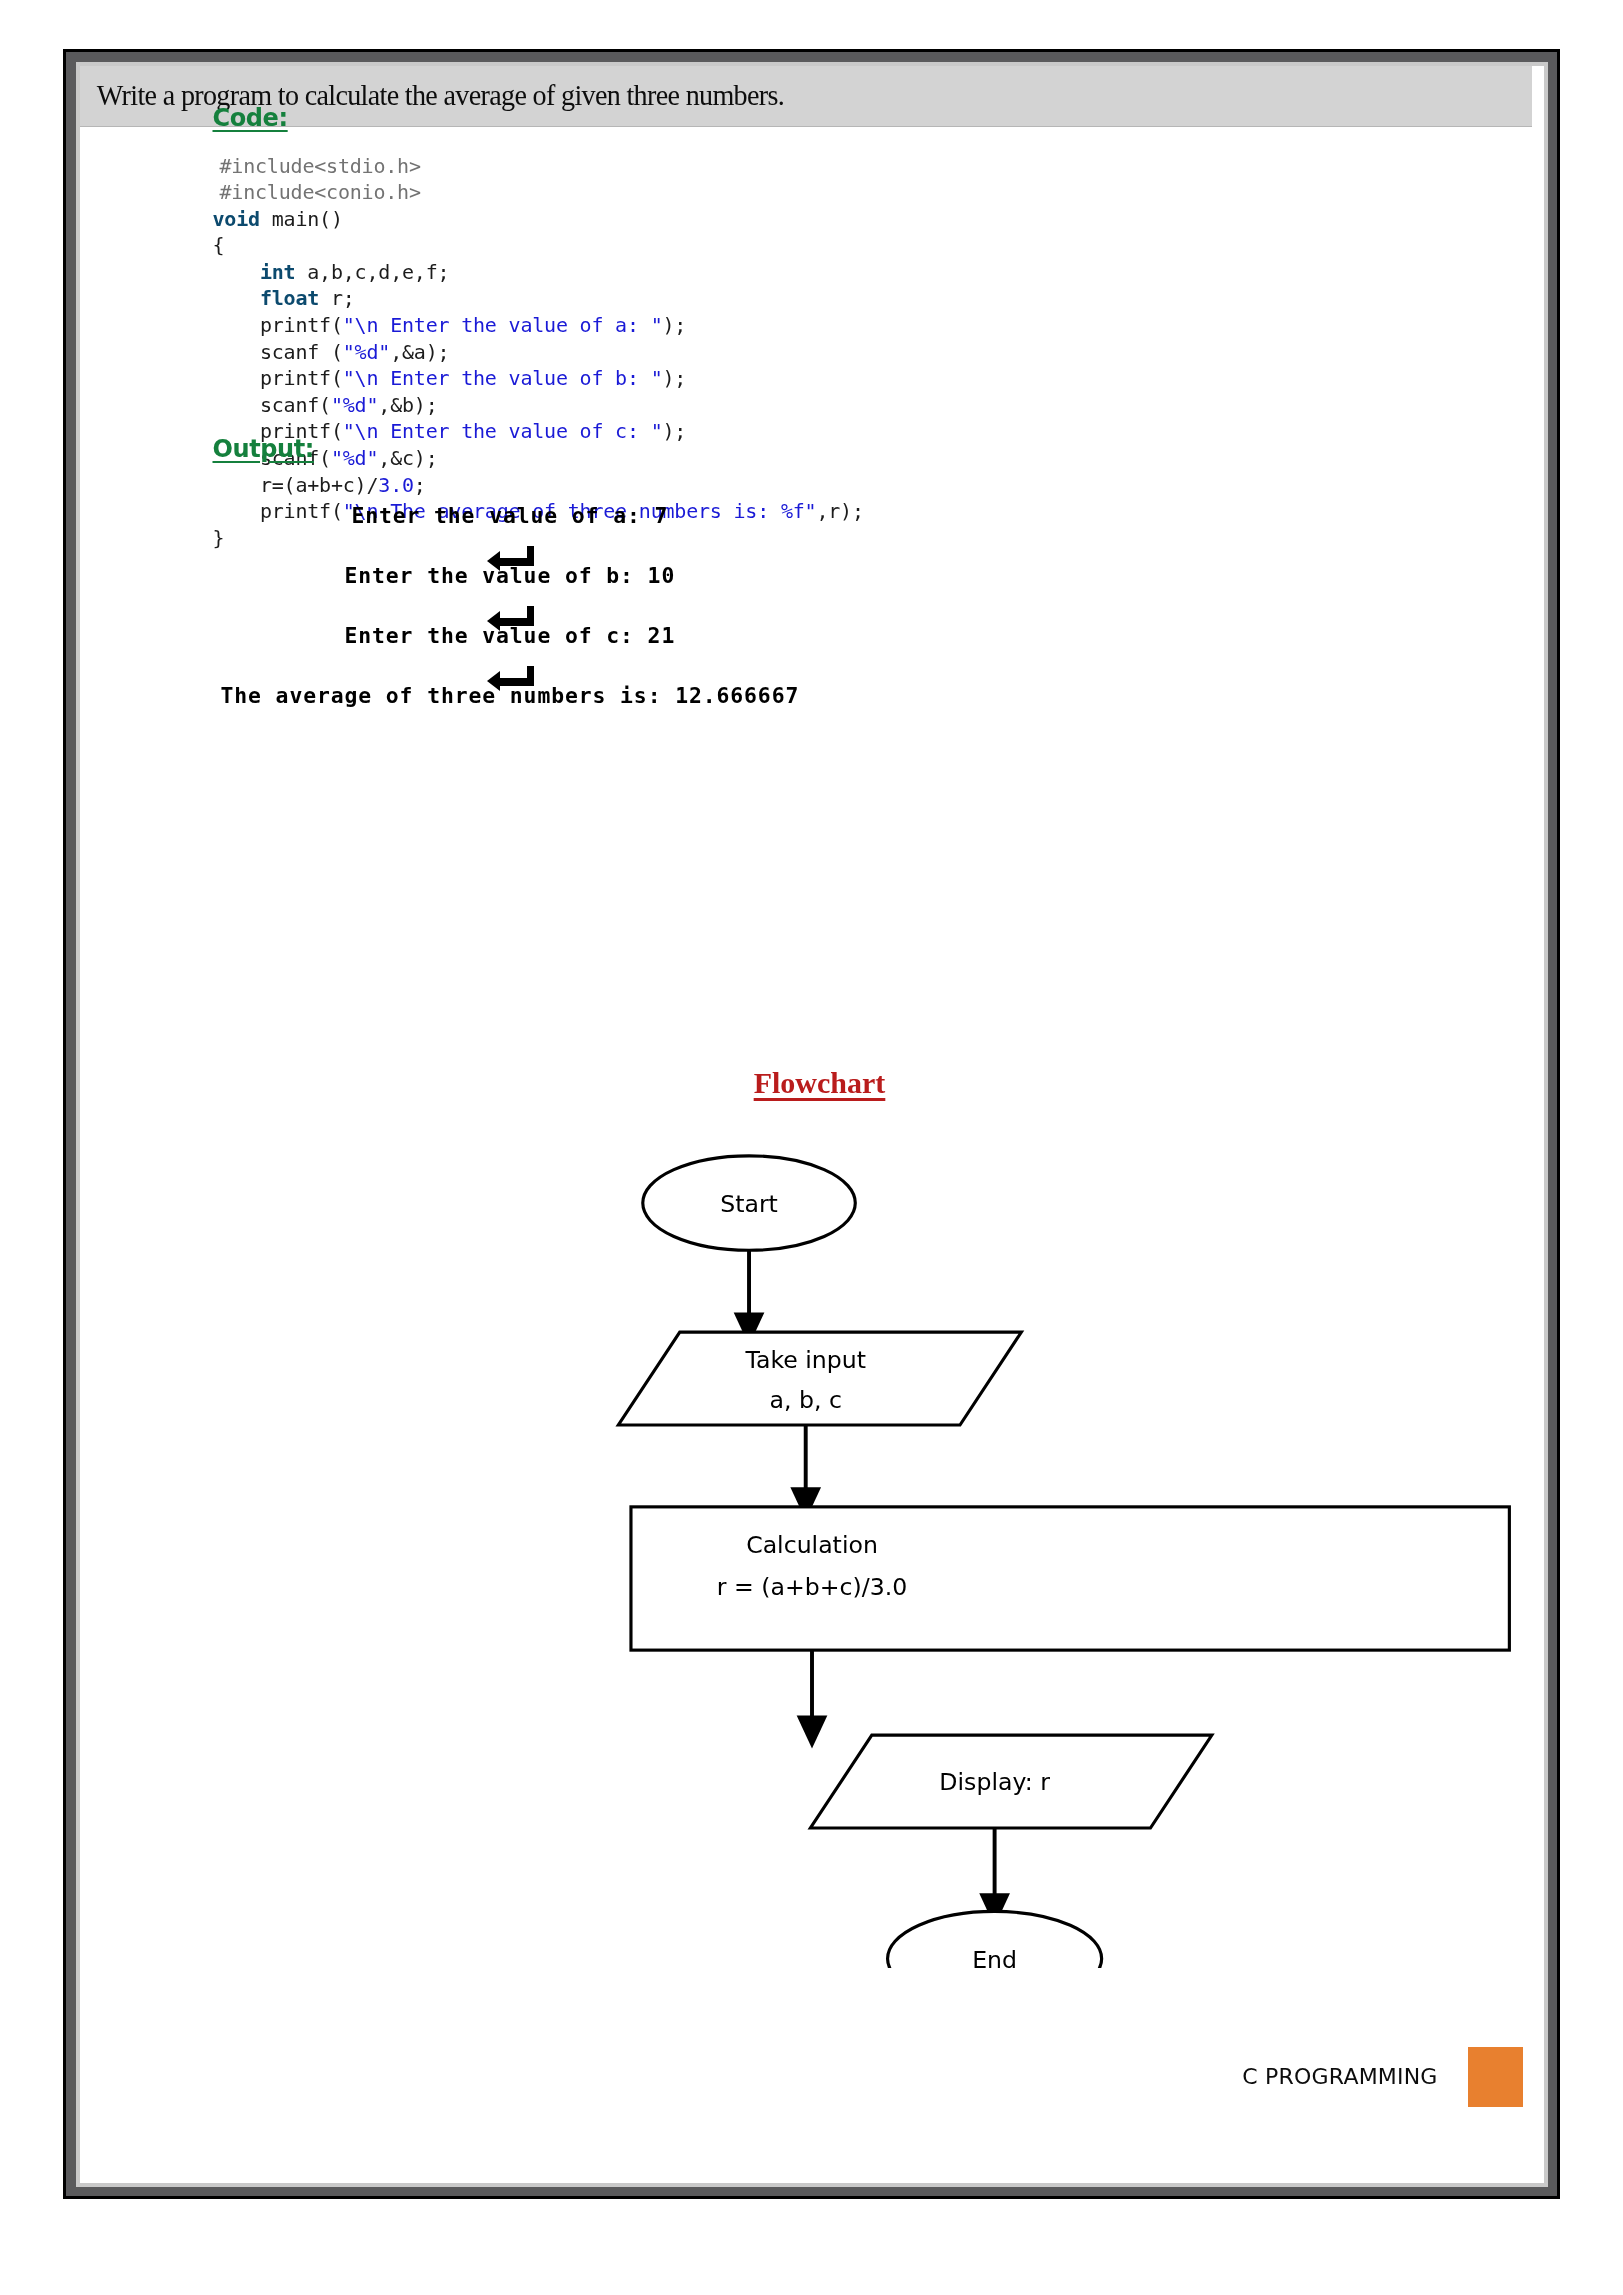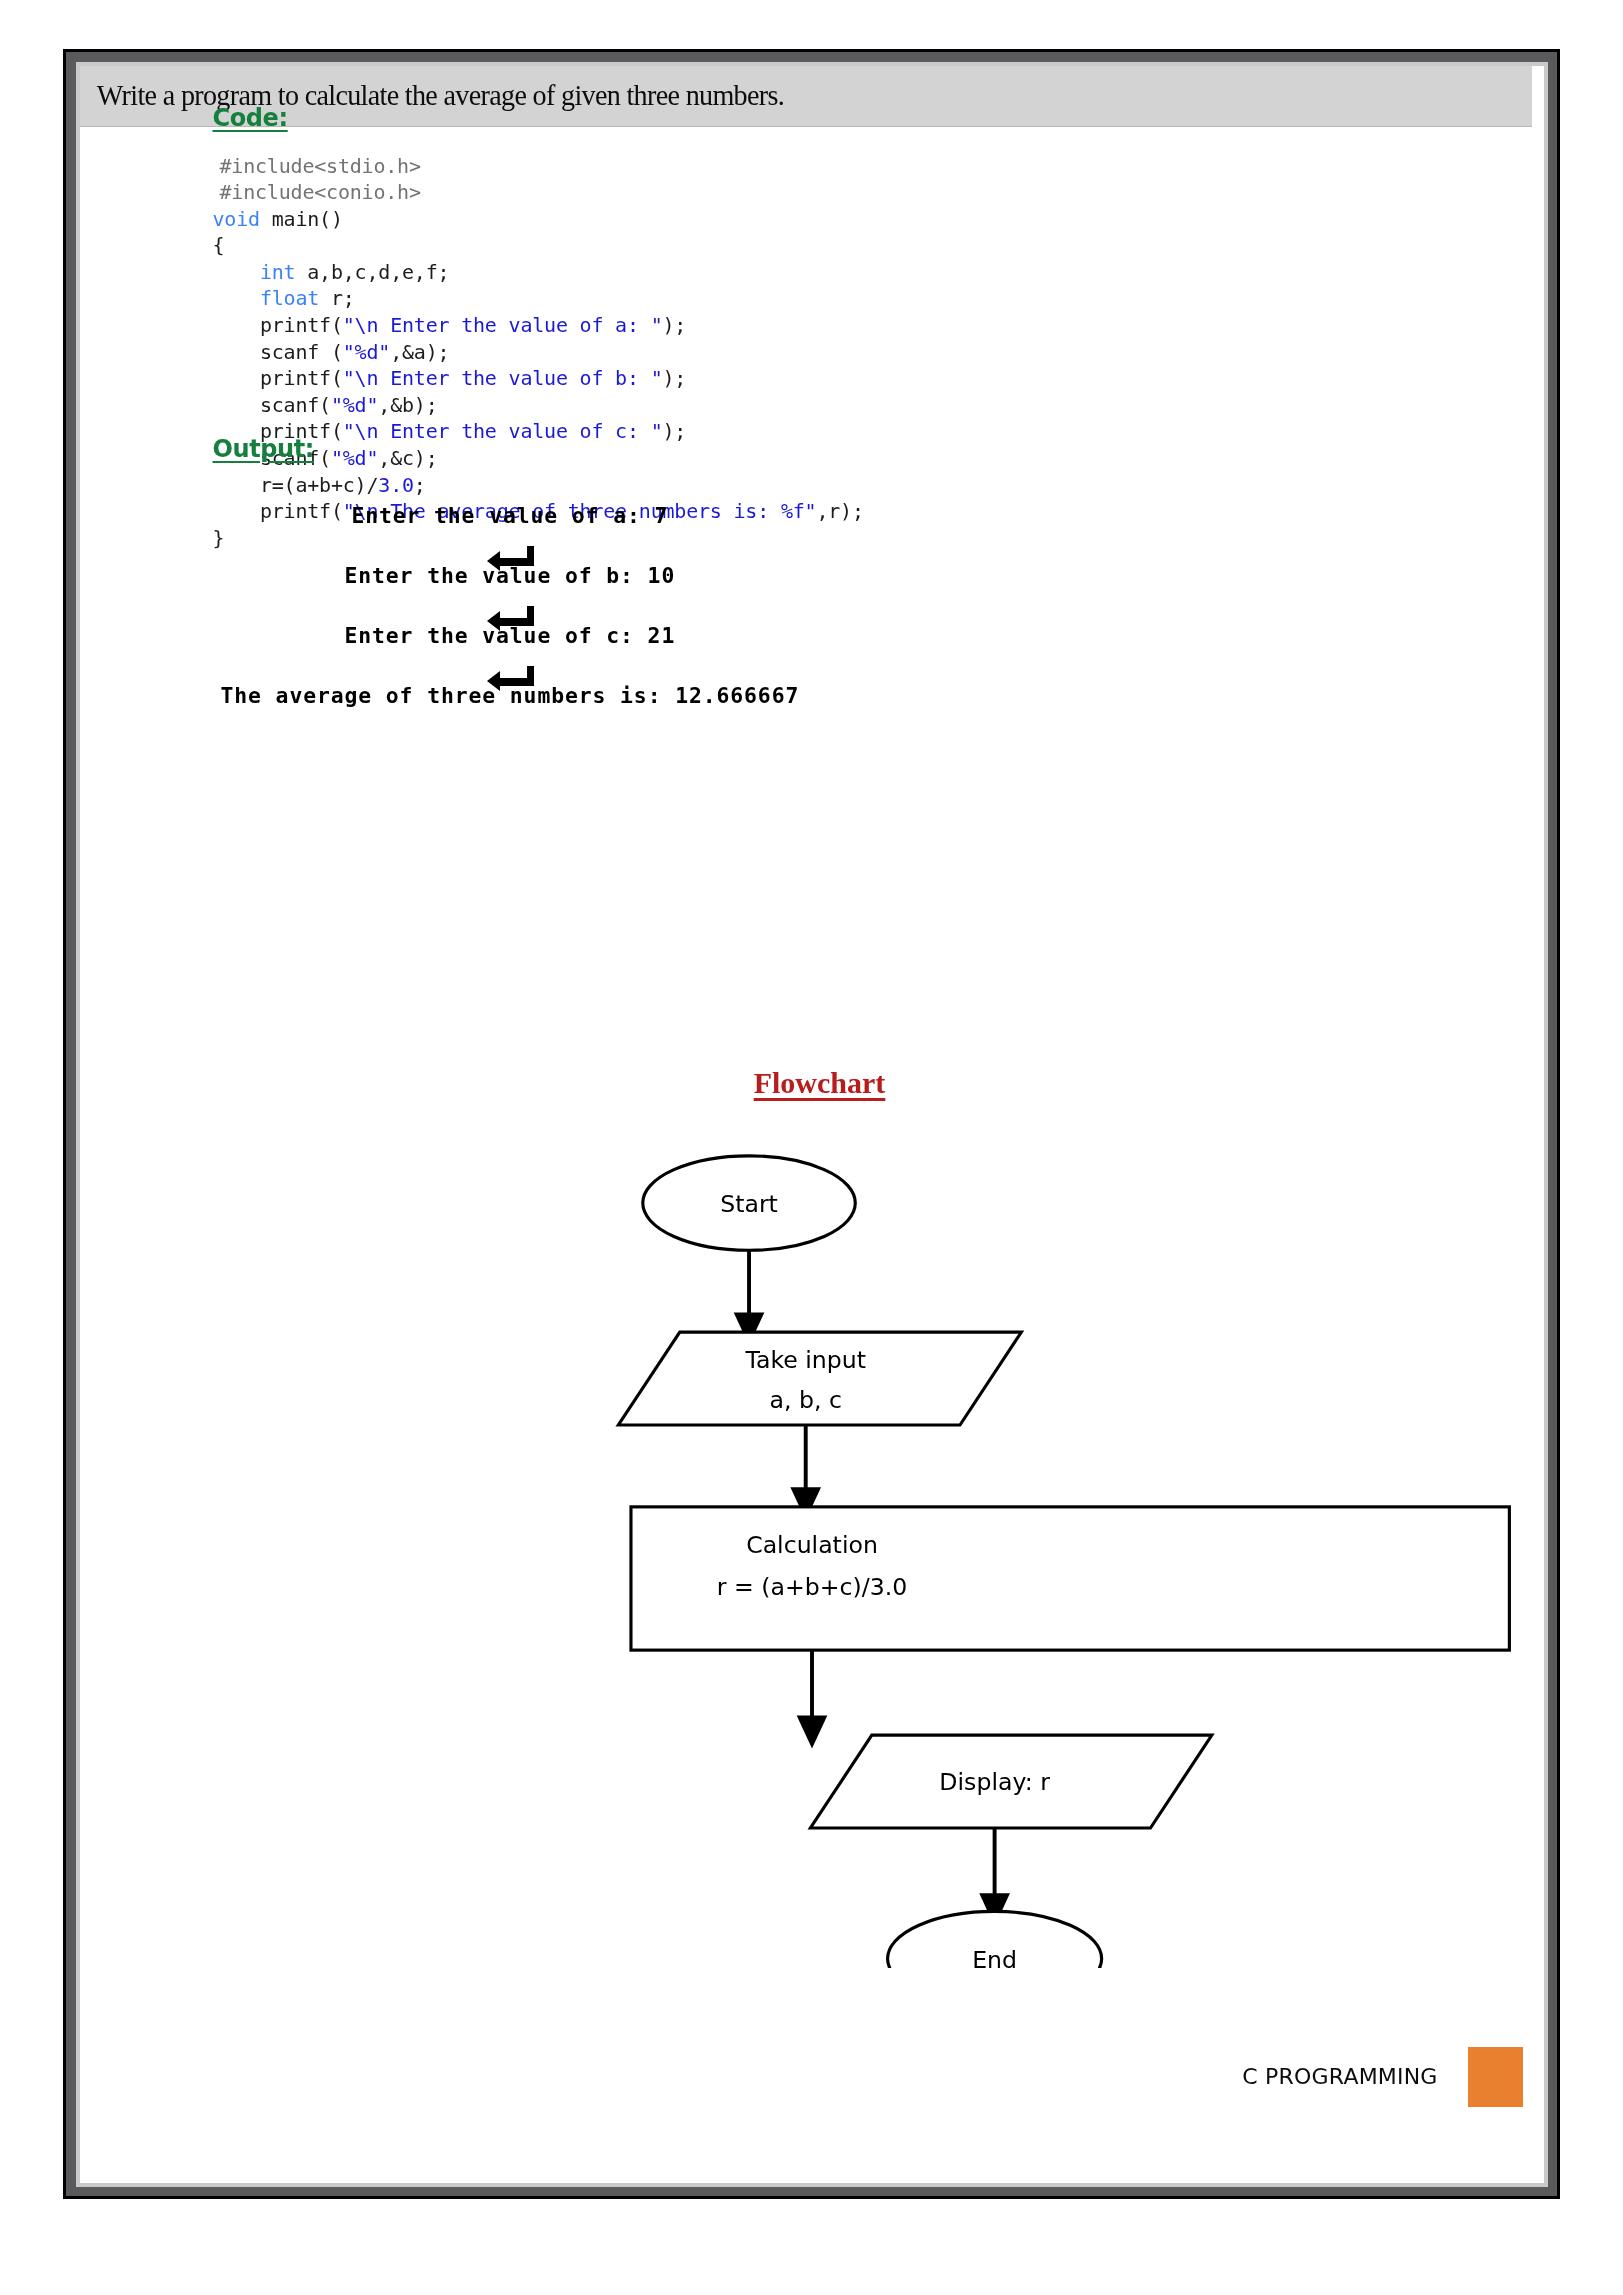--- a/index.html
+++ b/index.html
@@ -79,21 +79,21 @@
     top: 87px;
     font-family: "DejaVu Sans Mono", monospace;
     font-size: 20px;
     line-height: 26.6px;
     white-space: pre;
     color: #1c1c1c;
     letter-spacing: -0.2px;
   }
   .code-line { white-space: pre; }
   .tok-pre  { color: #737373; margin-left: 7px; }           
-  .tok-kw   { color: #3b82f6; font-weight: normal; }  
+  .tok-kw   { color: #0c4a6e; font-weight: bold; }  
   .tok-str  { color: #1a1ad6; }           
   .tok-pln  { color: #1c1c1c; }
 
   
   #output-block {
     position: absolute;
     left: 141px;
     top: 420px;
     font-family: "DejaVu Sans Mono", monospace;
     font-size: 21.4px;

